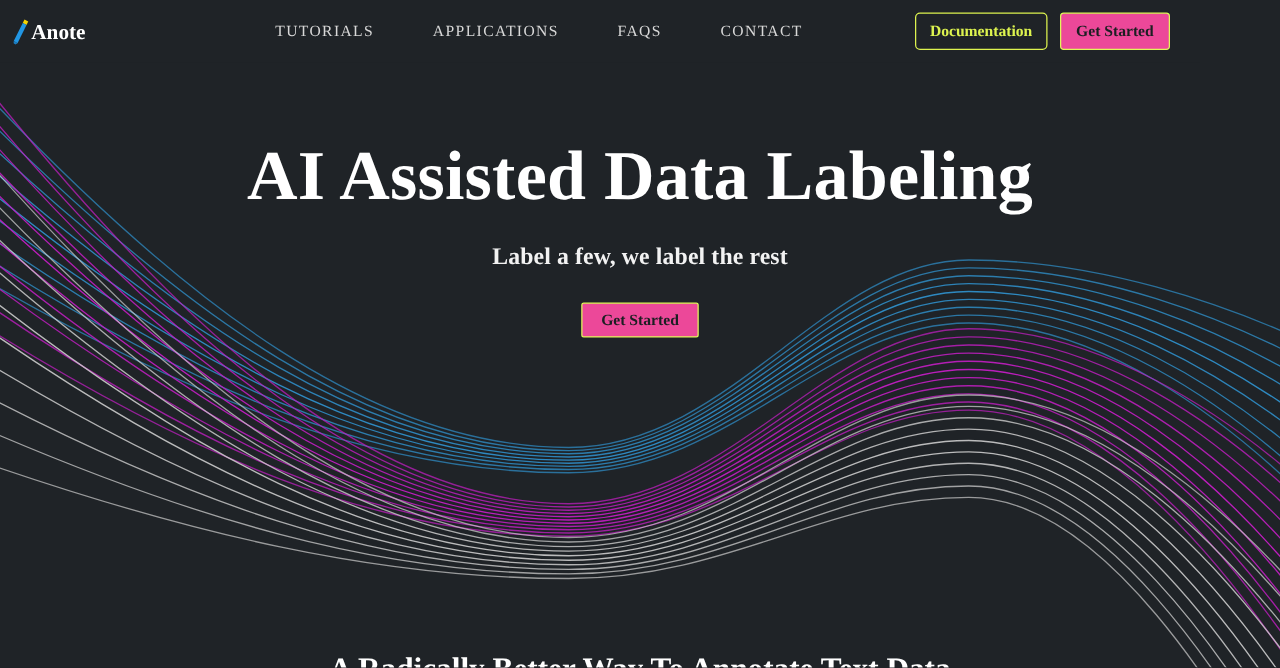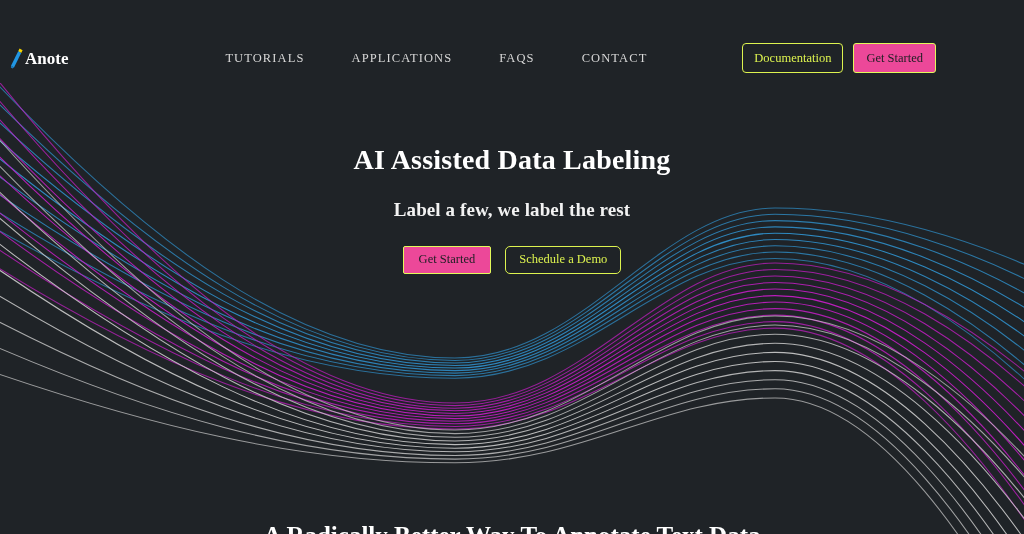--- a/index.html
+++ b/index.html
@@ -33,21 +33,20 @@
   
   .site-header {
     position: relative;
     z-index: 5;
     height: 50px;
     width: 960px;
     display: flex;
     align-items: center;
     padding: 0 24px 0 10px;
     background: #1f2327;
-    margin-top: 33px;
   }
 
   .brand {
     display: flex;
     align-items: center;
     gap: 1px;
     flex: 0 0 auto;
     text-decoration: none;
   }
   .brand-mark {
@@ -85,21 +84,21 @@
 
   .header-actions {
     flex: 0 0 auto;
     display: flex;
     align-items: center;
     gap: 10px;
   }
 
   .btn {
     font-family: "Liberation Serif", "DejaVu Serif", serif;
-    font-weight: normal;
+    font-weight: bold;
     font-size: 12.5px;
     line-height: 1;
     text-decoration: none;
     white-space: nowrap;
     display: inline-flex;
     align-items: center;
     justify-content: center;
     cursor: pointer;
   }
   .btn-outline {
@@ -126,21 +125,21 @@
     width: 1024px;
     padding-top: 62px;
     text-align: center;
     pointer-events: none;
   }
   .hero > * { pointer-events: auto; }
 
   .hero-title {
     font-family: "Liberation Serif", "DejaVu Serif", serif;
     font-weight: bold;
-    font-size: 28px;
+    font-size: 56px;
     line-height: 1.06;
     color: #ffffff;
     letter-spacing: 0.2px;
   }
 
   .hero-subtitle {
     font-family: "Liberation Serif", "DejaVu Serif", serif;
     font-weight: bold;
     font-size: 19px;
     color: #f2f2f2;
@@ -251,19 +250,18 @@
     <a class="btn btn-solid" href="#">Get Started</a>
   </div>
 
 </header>
 
 <section class="hero">
   <h1 class="hero-title">AI Assisted Data Labeling</h1>
   <p class="hero-subtitle">Label a few, we label the rest</p>
   <div class="hero-actions">
     <a class="btn btn-solid" href="#">Get Started</a>
-    <a class="btn btn-outline" href="#">Schedule a Demo</a>
   </div>
 </section>
 
 <section class="next-section">
   <h2 class="section-title">A Radically Better Way To Annotate Text Data</h2>
 </section>
 
 </body></html>

